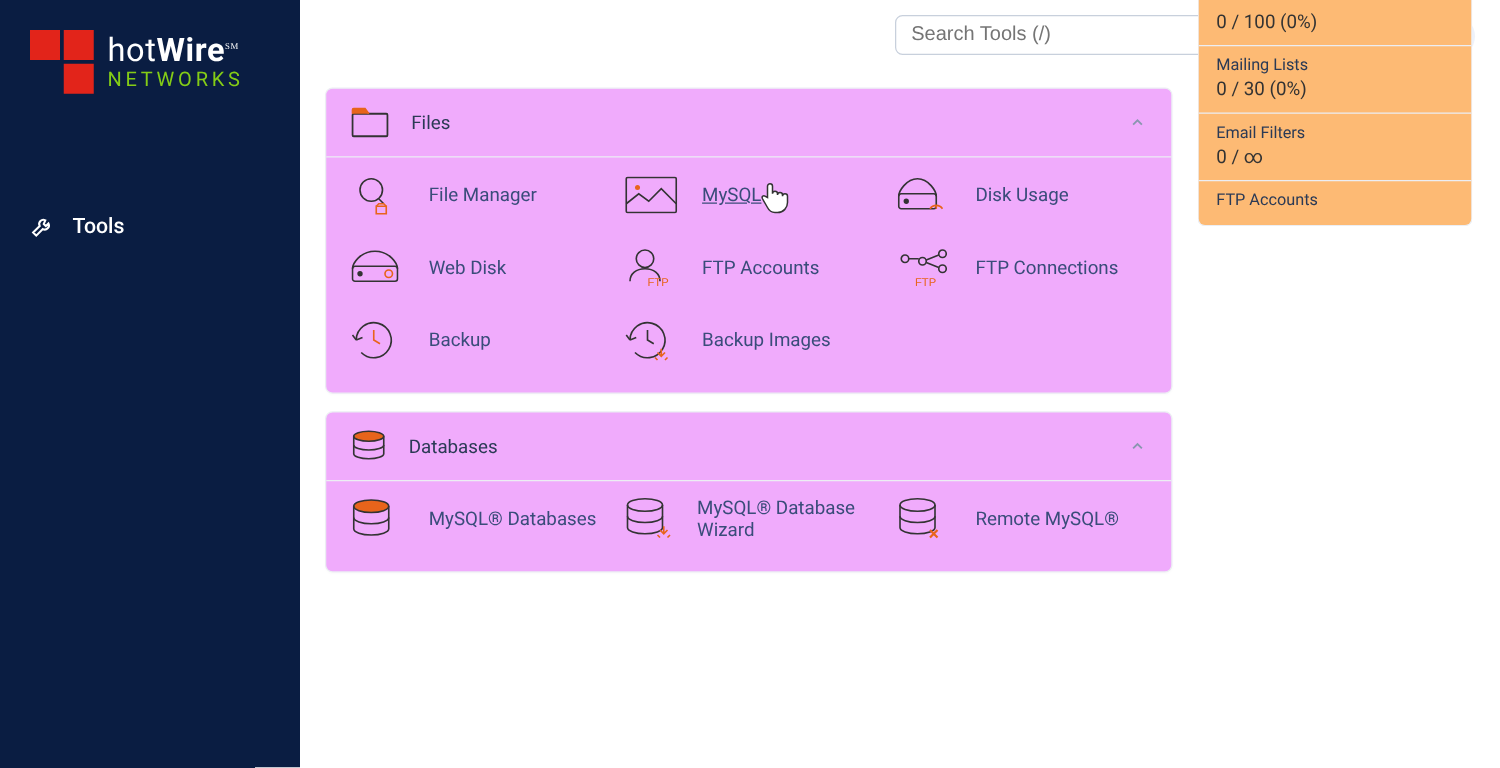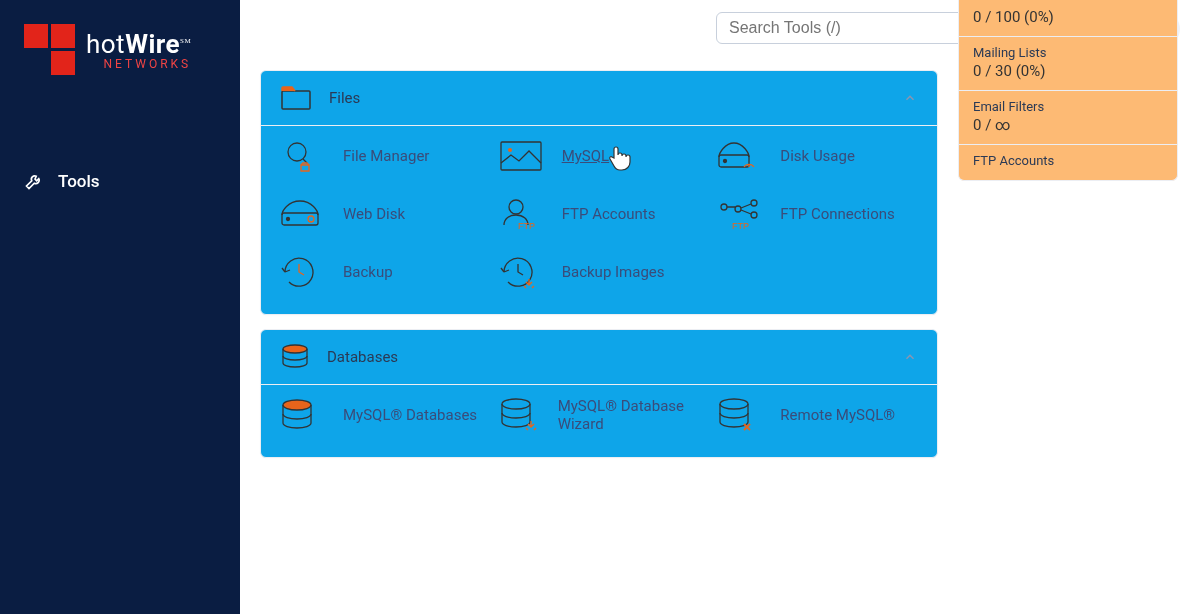--- a/index.html
+++ b/index.html
@@ -6,29 +6,29 @@
 body { font-family: -apple-system, BlinkMacSystemFont, "Segoe UI", Roboto, sans-serif; background: #fff; width: 1200px; height: 614px; overflow: hidden; }
 .layout { display: flex; height: 100%; }
 .sidebar { width: 240px; background: #0a1d42; color: #fff; flex-shrink: 0; }
 .logo-area { padding: 24px; }
 .logo-squares { display: inline-flex; flex-wrap: wrap; width: 52px; gap: 3px; vertical-align: middle; }
 .logo-sq { width: 24px; height: 24px; background: #e2241a; }
 .logo-text { display: inline-block; vertical-align: middle; margin-left: 6px; }
 .logo-text .brand-name { font-size: 26px; font-weight: 400; color: #fff; letter-spacing: 0.5px; }
 .logo-text .brand-bold { font-weight: 700; }
 .logo-text .brand-sm { font-size: 7px; vertical-align: super; font-family: Liberation Serif, serif; }
-.logo-text .brand-sub { font-size: 12px; letter-spacing: 3px; color: #ef4444; text-align: right; display: block; margin-top: -2px; }
+.logo-text .brand-sub { font-size: 16px; letter-spacing: 3px; color: #84cc16; text-align: right; display: block; margin-top: -2px; }
 .nav { margin-top: 60px; }
 .nav-item { display: flex; align-items: flex-end; gap: 14px; padding: 12px 24px; font-size: 17px; font-weight: 500; cursor: pointer; }
 .main { flex: 1; padding: 0 20px 20px 20px; overflow-y: auto; position: relative; }
 .topbar { display: flex; align-items: flex-start; gap: 8px; padding: 12px 0 10px 0; justify-content: flex-end; }
 .search { flex: 0 0 380px; display: flex; align-items: center; border: 1px solid #c8d0dc; border-radius: 6px; padding: 6px 12px; background: #fff; }
 .search input { flex: 1; border: none; outline: none; font-size: 16px; color: #555; background: transparent; }
 .circle-btn { width: 34px; height: 34px; border-radius: 50%; background: #eef2fa; display: flex; align-items: center; justify-content: center; cursor: pointer; }
-.panel { background: #0ea5e9; border: 1px solid #eceef3; border-radius: 6px; margin-top: 14px; box-shadow: 0 1px 2px rgba(0,0,0,0.02); width: 678px; }
+.panel { background: #f0abfc; border: 1px solid #eceef3; border-radius: 6px; margin-top: 14px; box-shadow: 0 1px 2px rgba(0,0,0,0.02); width: 678px; }
 .panel-head { display: flex; align-items: center; gap: 18px; padding: 14px 20px; border-bottom: 1px solid #eceef3; }
 .panel-title { font-size: 15px; color: #2b3a55; font-weight: 400; flex: 1; }
 .panel-body { padding: 12px 20px 24px 20px; display: grid; grid-template-columns: 1fr 1fr 1fr; row-gap: 22px; column-gap: 20px; }
 .tool { display: flex; align-items: center; gap: 20px; cursor: pointer; }
 .tool-icon { width: 42px; height: 36px; display: flex; align-items: center; }
 .tool-label { font-size: 15px; color: #3a4c7a; }
 .tool-label.hover { text-decoration: underline; }
 .right-col { position: absolute; top: 0; right: 22px; width: 220px; background: #fdba74; border: 1px solid #eceef3; border-top: none; border-radius: 0 0 6px 6px; }
 .stat { padding: 8px 14px 10px 14px; border-bottom: 1px solid #eceef3; }
 .stat:last-child { border-bottom: none; }

